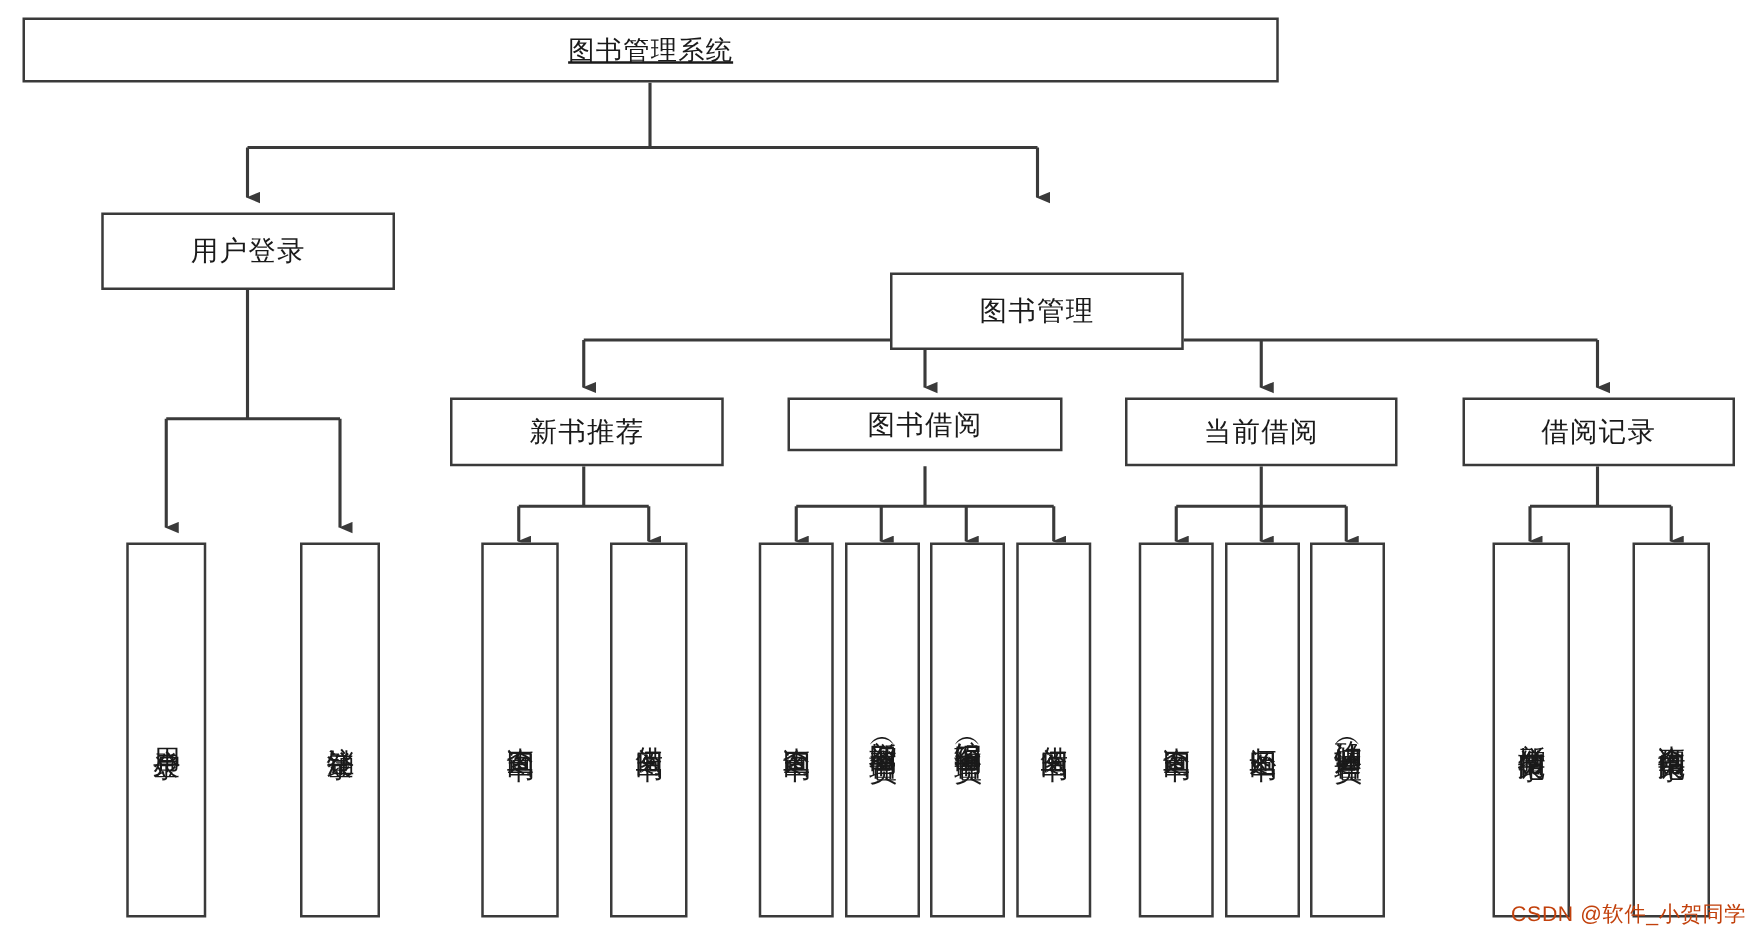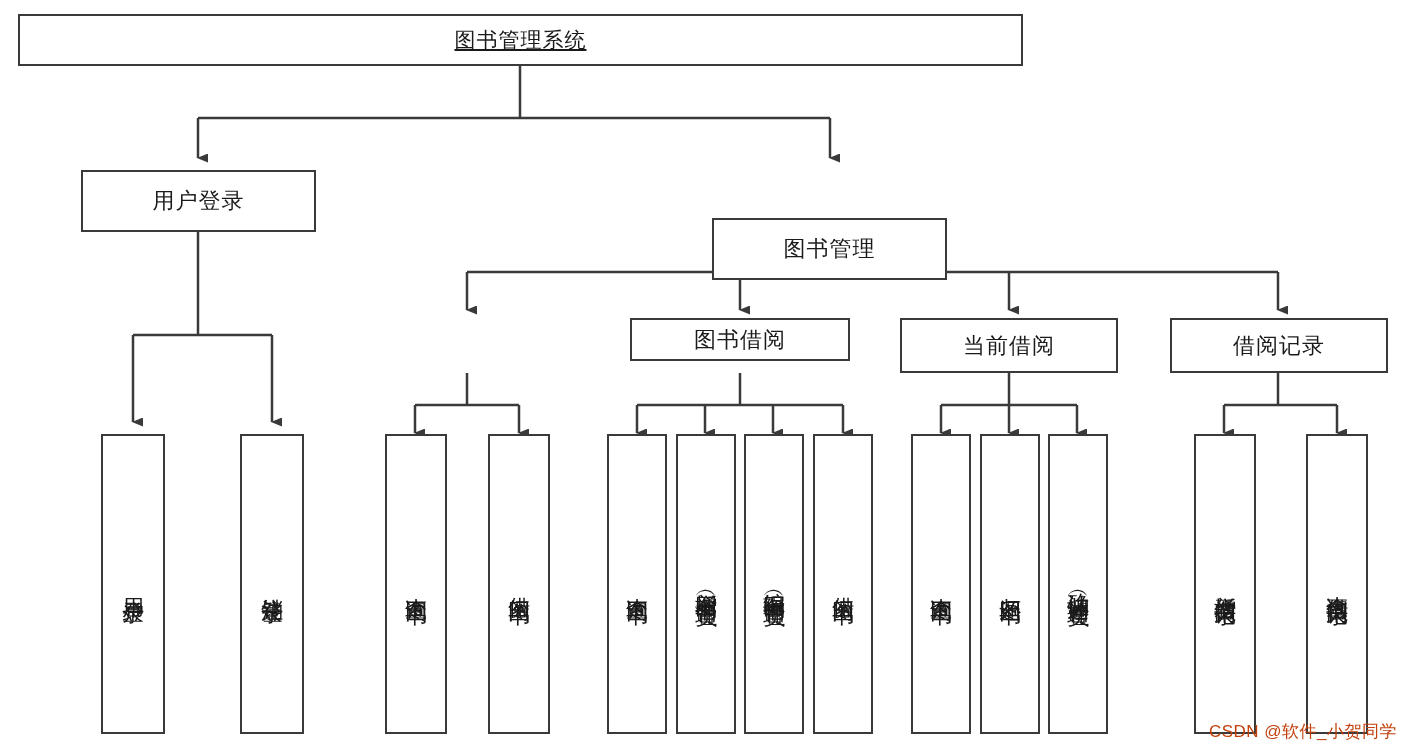--- a/index.html
+++ b/index.html
@@ -127,20 +127,23 @@
     <span>图书管理系统</span>
   </div>
 
   <div class="node node-h" style="left:81px; top:170px; width:235px; height:62px;">
     <span>用户登录</span>
   </div>
   <div class="node node-h" style="left:712px; top:170px; width:235px; height:62px;margin-top:48px;">
     <span>图书管理</span>
   </div>
 
+  <div class="node node-h" style="left:360px; top:318px; width:219px; height:55px;">
+    <span>新书推荐</span>
+  </div>
   <div class="node node-h" style="left:630px; top:318px; width:220px; height:43px;">
     <span>图书借阅</span>
   </div>
   <div class="node node-h" style="left:1170px; top:318px; width:218px; height:55px;">
     <span>借阅记录</span>
   </div>
   <div class="node node-h" style="left:900px; top:318px; width:218px; height:55px;">
     <span>当前借阅</span>
   </div>
 

